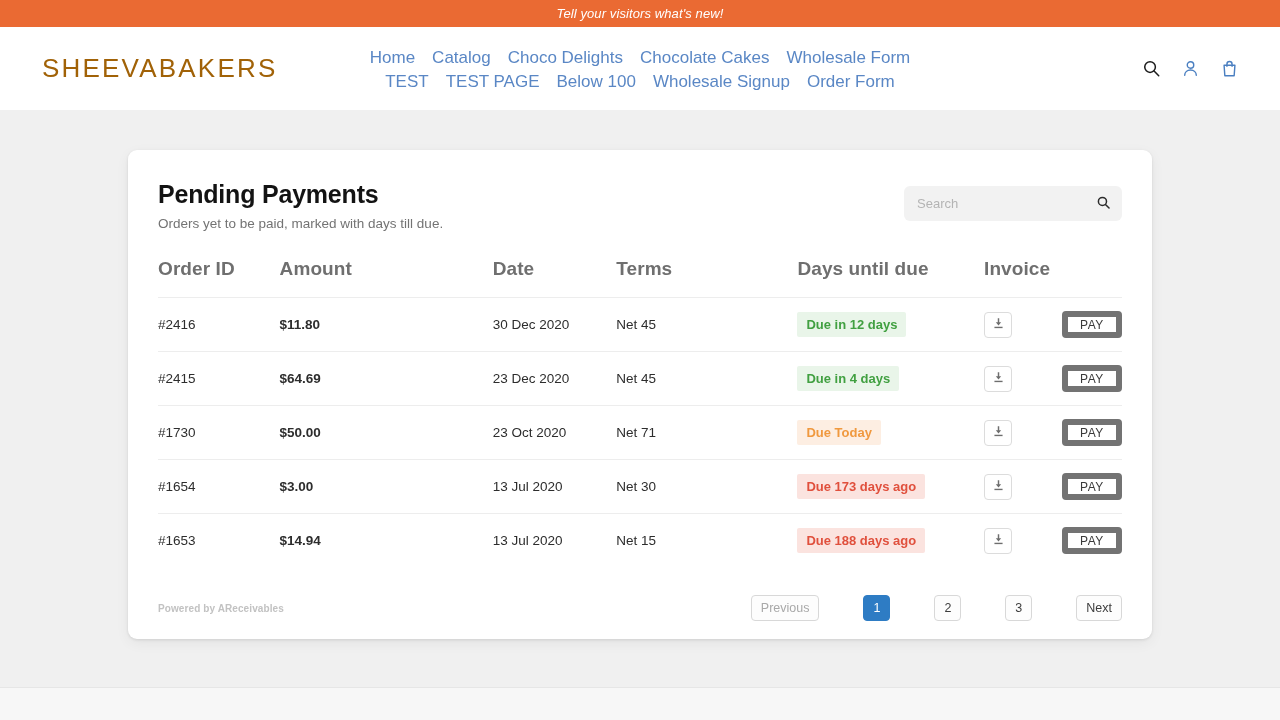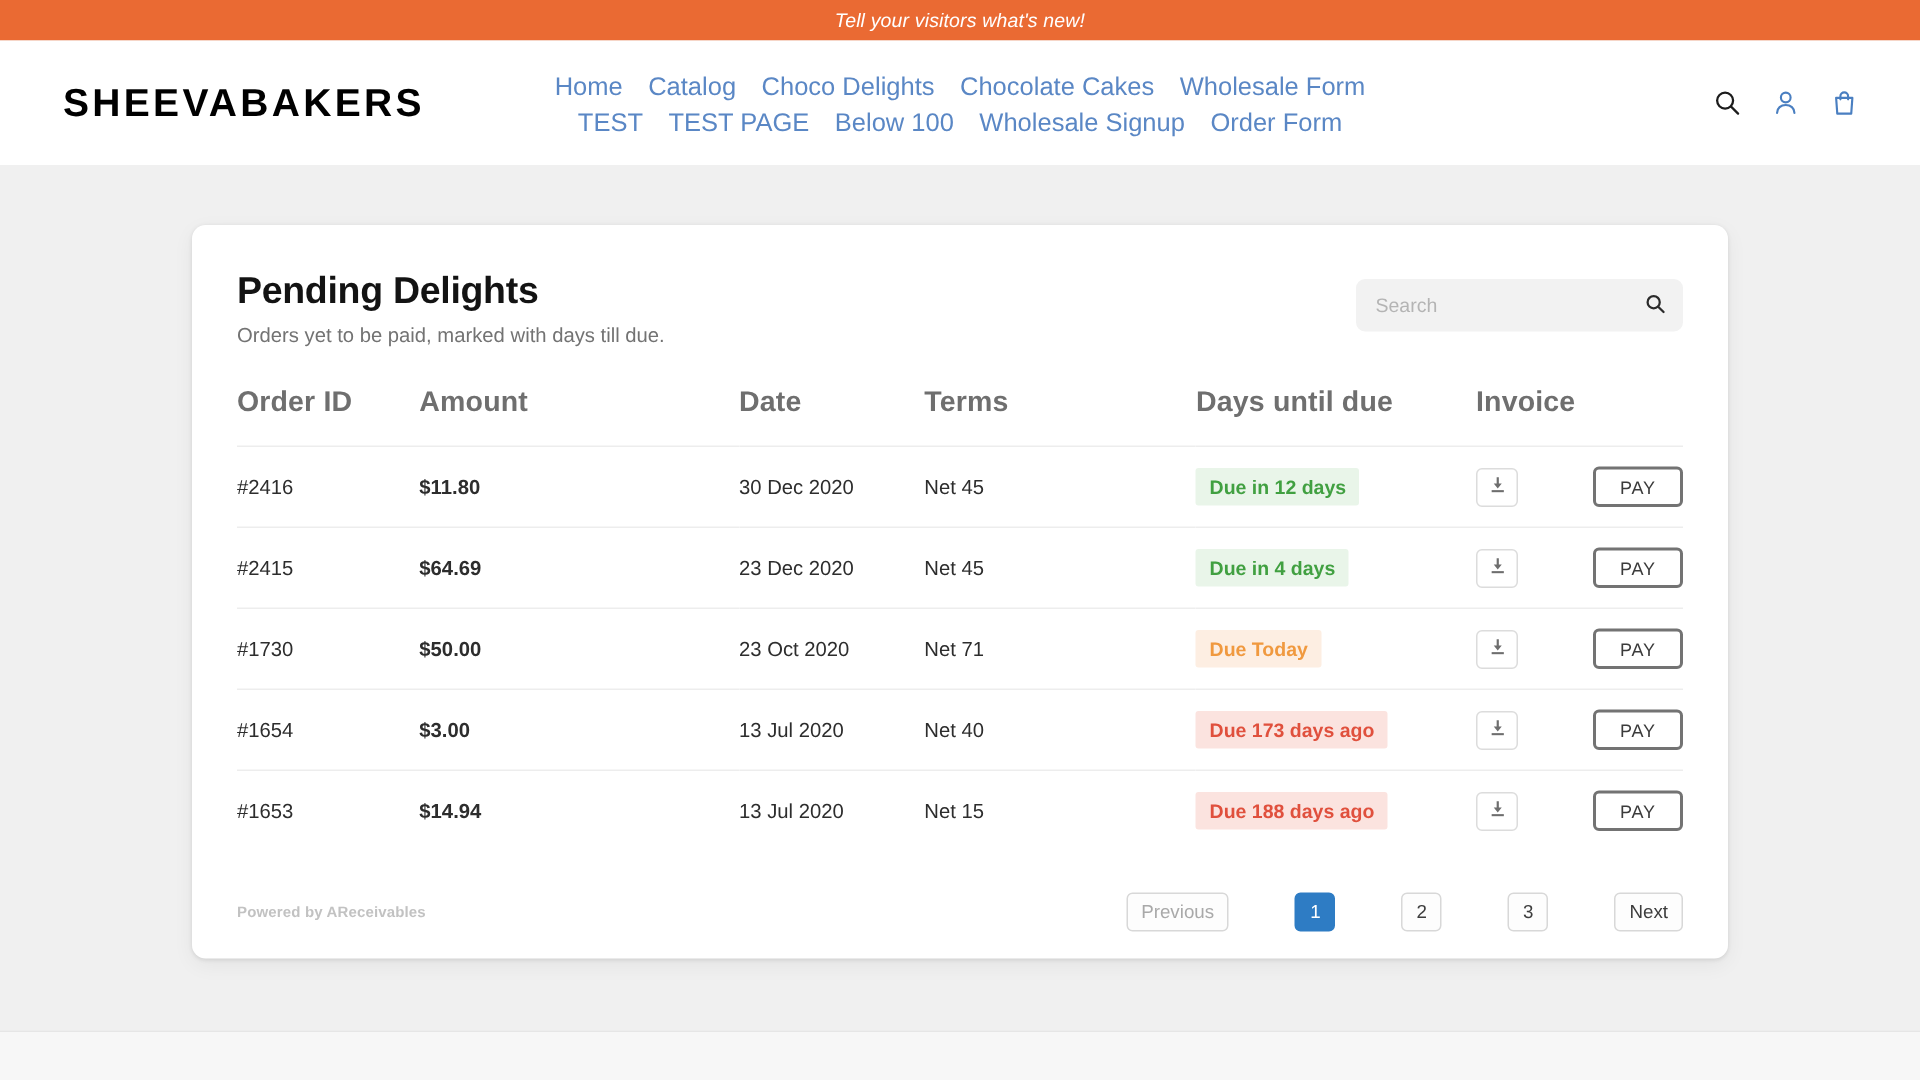--- a/index.html
+++ b/index.html
@@ -35,23 +35,23 @@
     height: 83px;
     background: #ffffff;
     display: flex;
     align-items: center;
     padding: 0 42px;
     position: relative;
   }
 
   .brand-logo {
     font-size: 26px;
-    font-weight: 700;
+    font-weight: 400;
     letter-spacing: 2.2px;
-    color: #000000;
+    color: #a16207;
     white-space: nowrap;
   }
 
   .main-nav {
     position: absolute;
     left: 0; right: 0;
     margin: 0 auto;
     width: 560px;
     display: flex;
     flex-wrap: wrap;
@@ -190,21 +190,21 @@
     width: 28px; height: 26px;
     border: 1px solid #dcdcdc;
     border-radius: 4px;
     background: #fff;
     display: flex; align-items: center; justify-content: center;
     cursor: pointer;
   }
 
   .pay-button {
     width: 60px; height: 27px;
-    border: 2px solid #737373;
+    border: 6px solid #737373;
     border-radius: 4px;
     background: #fff;
     font-family: "Liberation Sans", sans-serif;
     font-size: 12px;
     letter-spacing: .6px;
     color: #3b3b3b;
     cursor: pointer;
   }
 
   
@@ -292,21 +292,21 @@
       </svg>
     </div>
   </div>
 </header>
 
 <main class="page-main">
   <section class="app-card">
 
     <div class="card-head">
       <div>
-        <h1 class="card-title">Pending Delights</h1>
+        <h1 class="card-title">Pending Payments</h1>
         <p class="card-subtitle">Orders yet to be paid, marked with days till due.</p>
       </div>
 
       <div class="search-wrap">
         <input class="search-input" type="text" placeholder="Search" style="">
         <span class="search-ico">
           <svg width="15" height="15" viewBox="0 0 20 20" fill="none" stroke="#2b2b2b" stroke-width="2">
             <circle cx="8.6" cy="8.6" r="5.4"></circle>
             <line x1="12.6" y1="12.6" x2="17.4" y2="17.4" stroke-linecap="round"></line>
           </svg>
@@ -394,21 +394,21 @@
           </td>
           <td>
             <button class="pay-button">PAY</button>
           </td>
         </tr>
 
         <tr>
           <td>#1654</td>
           <td class="cell-amount">$3.00</td>
           <td>13 Jul 2020</td>
-          <td>Net 40</td>
+          <td>Net 30</td>
           <td>
             <span class="due-badge red">Due 173 days ago</span>
           </td>
           <td>
             <div class="icon-button">
               <span>
                 <svg width="13" height="13" viewBox="0 0 16 16" fill="#6e6e6e">
                   <path d="M7.1 1.4h1.8v5.2h2.4L8 10.6 4.7 6.6h2.4z"></path>
                   <rect x="3" y="12" width="10" height="1.7"></rect>
                 </svg>

